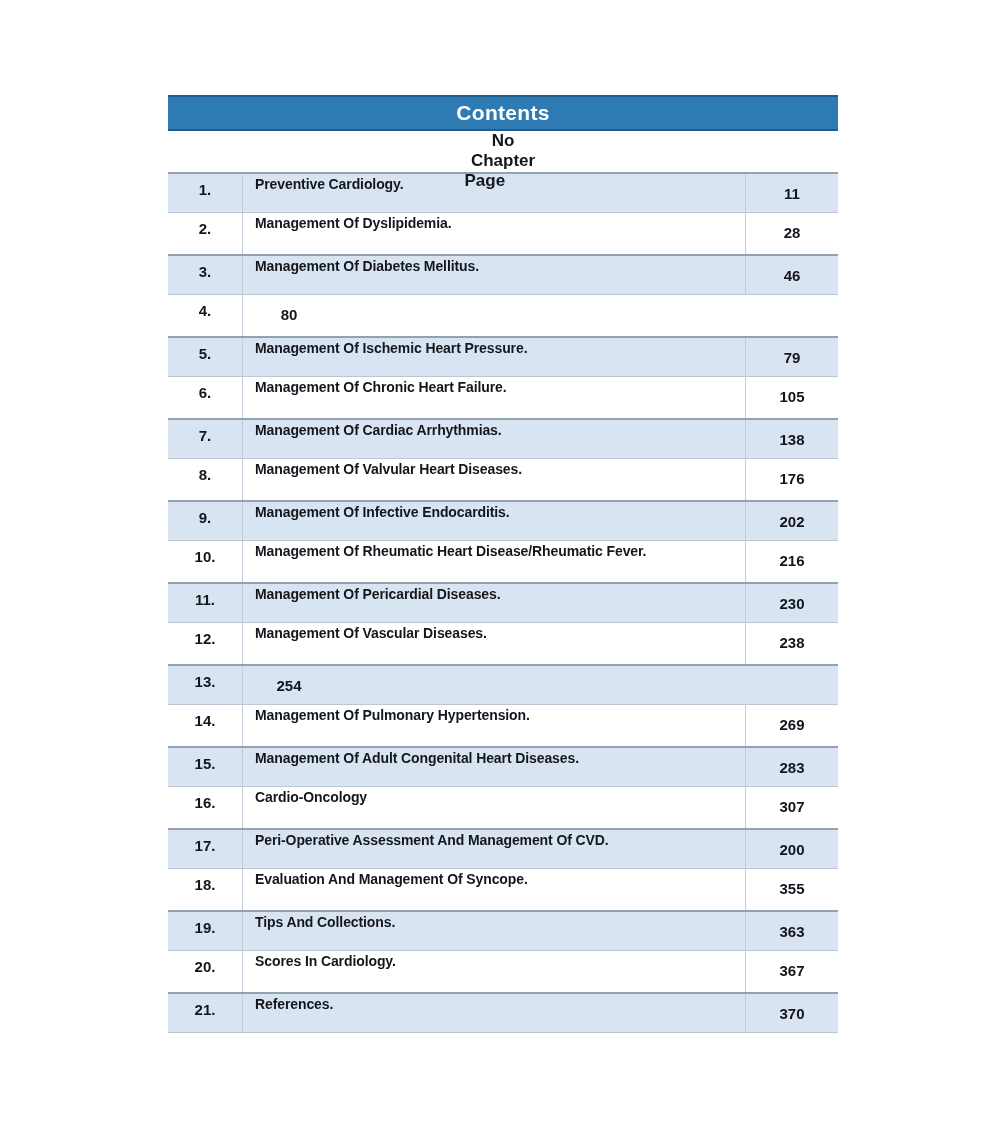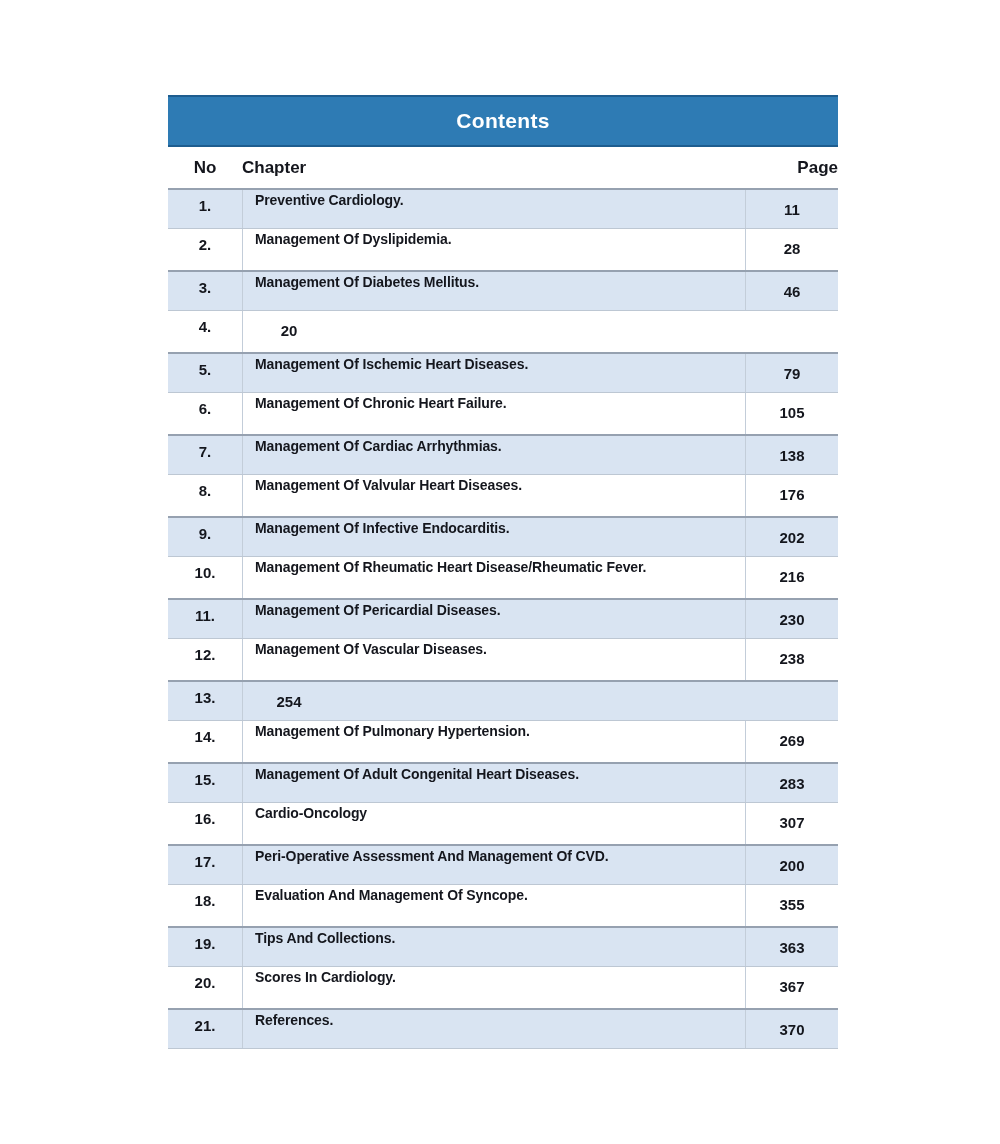--- a/index.html
+++ b/index.html
@@ -14,21 +14,21 @@
     font-family: "Liberation Sans", "DejaVu Sans", sans-serif;
     overflow: hidden;
   }
   .toc {
     position: absolute;
     left: 168px;
     top: 95px;
     width: 670px;
   }
   .header-bar {
-    height: 52px;
+    height: 36px;
     box-sizing: border-box;
     background: var(--bar, #2e7bb4);
     border-top: 2px solid var(--bar-edge, #1e5d8f);
     border-bottom: 2px solid var(--bar-edge, #1e5d8f);
     display: flex;
     align-items: center;
     justify-content: center;
   }
   .header-title {
     color: var(--bar-text, #ffffff);
@@ -36,24 +36,25 @@
     font-size: 21px;
     letter-spacing: 0.3px;
   }
   .col-headers {
     display: flex;
     height: 41px;
     align-items: center;
     font-weight: bold;
     font-size: 17px;
     color: var(--ink, #14161d);
+    flex-direction: column;
   }
   .col-no   { width: 74px;  text-align: center; }
   .col-chapter { flex: 1;   text-align: left; }
-  .col-page { width: 77px;  text-align: right; }
+  .col-page { width: 77px;  text-align: left; }
 
   .rows { display: block; }
   .row {
     display: flex;
     height: 41px;
     box-sizing: border-box;
     background: #ffffff;
   }
   .row.shaded {
     background: var(--shade, #d9e4f2);
@@ -121,26 +122,26 @@
   </div>
 
   <div class="row shaded">
     <span class="cell-no">3.</span>
     <span class="cell-chapter">Management Of Diabetes Mellitus.</span>
     <span class="cell-page">46</span>
   </div>
 
   <div class="row plain">
     <span class="cell-no">4.</span>
-    <span class="cell-page">20</span>
+    <span class="cell-page">80</span>
   </div>
 
   <div class="row shaded">
     <span class="cell-no">5.</span>
-    <span class="cell-chapter">Management Of Ischemic Heart Diseases.</span>
+    <span class="cell-chapter">Management Of Ischemic Heart Pressure.</span>
     <span class="cell-page">79</span>
   </div>
 
   <div class="row plain">
     <span class="cell-no">6.</span>
     <span class="cell-chapter">Management Of Chronic Heart Failure.</span>
     <span class="cell-page">105</span>
   </div>
 
   <div class="row shaded">

